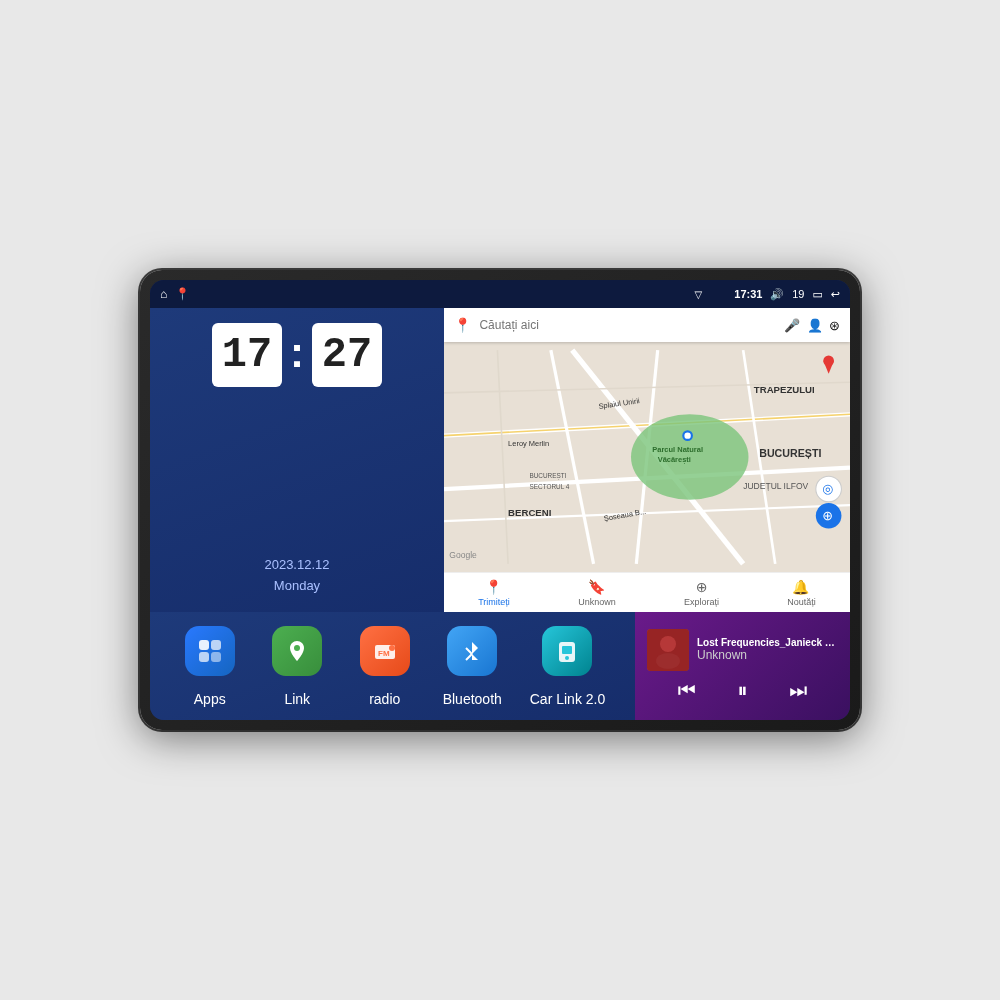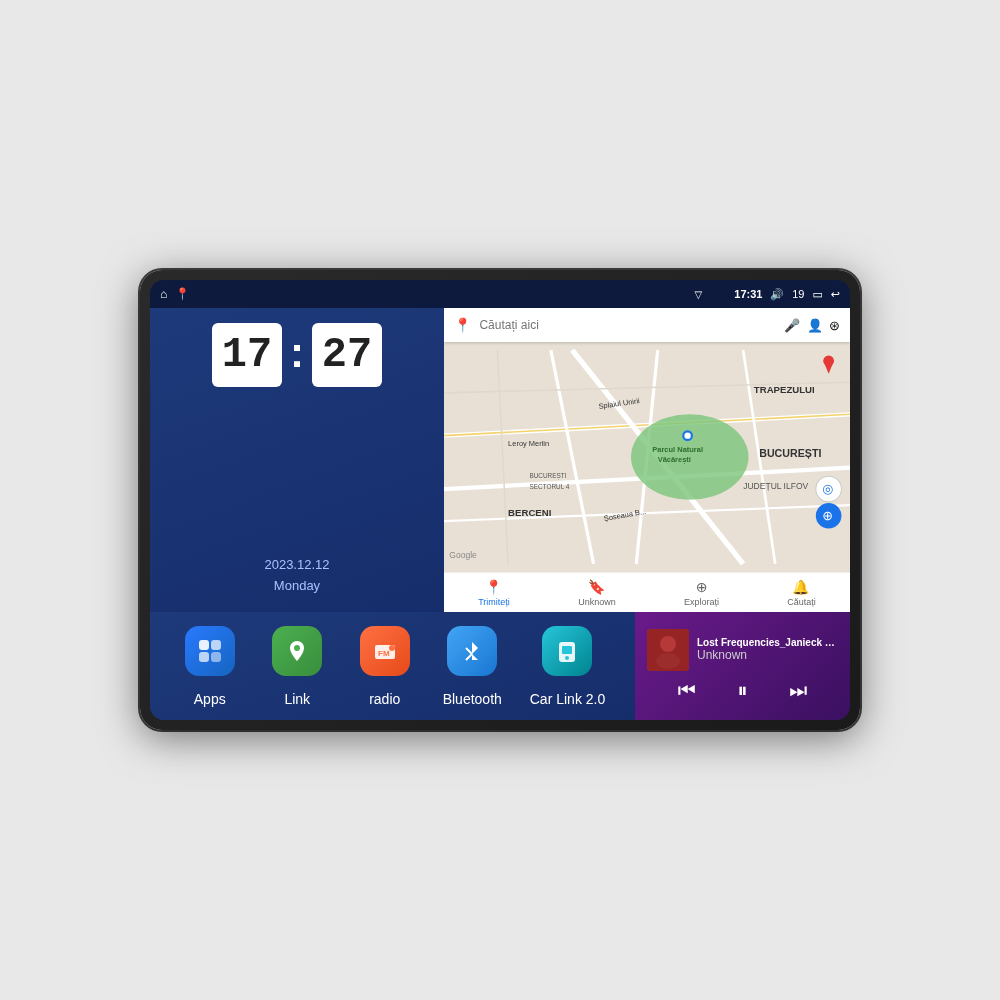--- a/index.html
+++ b/index.html
@@ -419,21 +419,21 @@
             <div class="map-nav-item">
               <span class="map-nav-icon">🔖</span>
               <span>Unknown</span>
             </div>
             <div class="map-nav-item">
               <span class="map-nav-icon">⊕</span>
               <span>Explorați</span>
             </div>
             <div class="map-nav-item">
               <span class="map-nav-icon">🔔</span>
-              <span>Căutați</span>
+              <span>Noutăți</span>
             </div>
           </div>
         </div>
 
       </div>
 
       <div class="bottom-section">
 
         <div class="apps-area">
 

